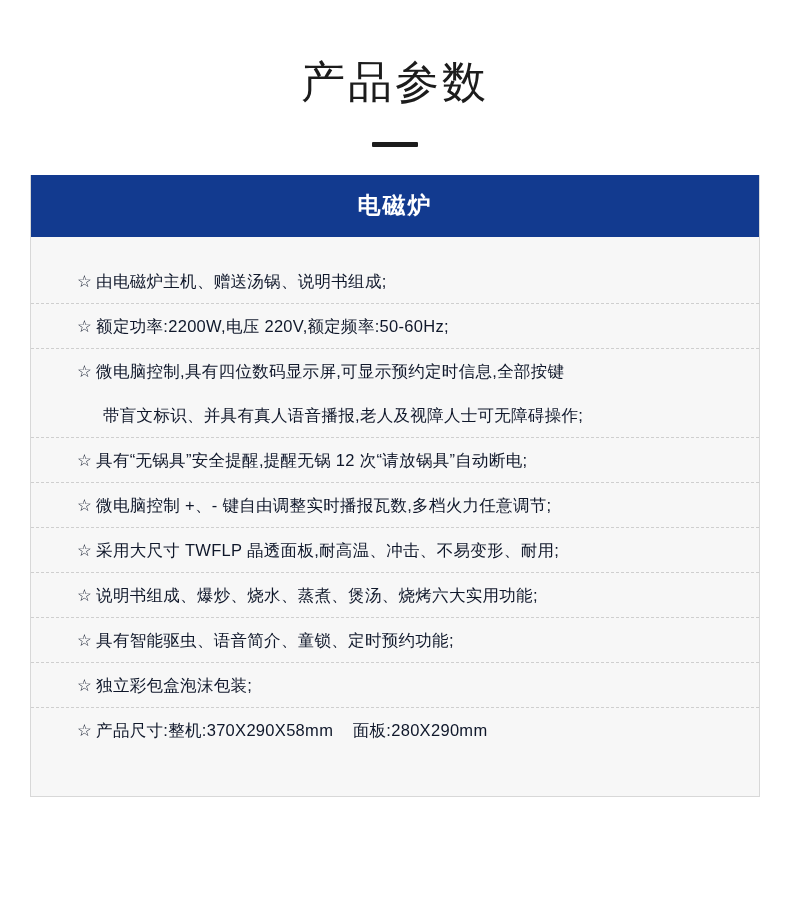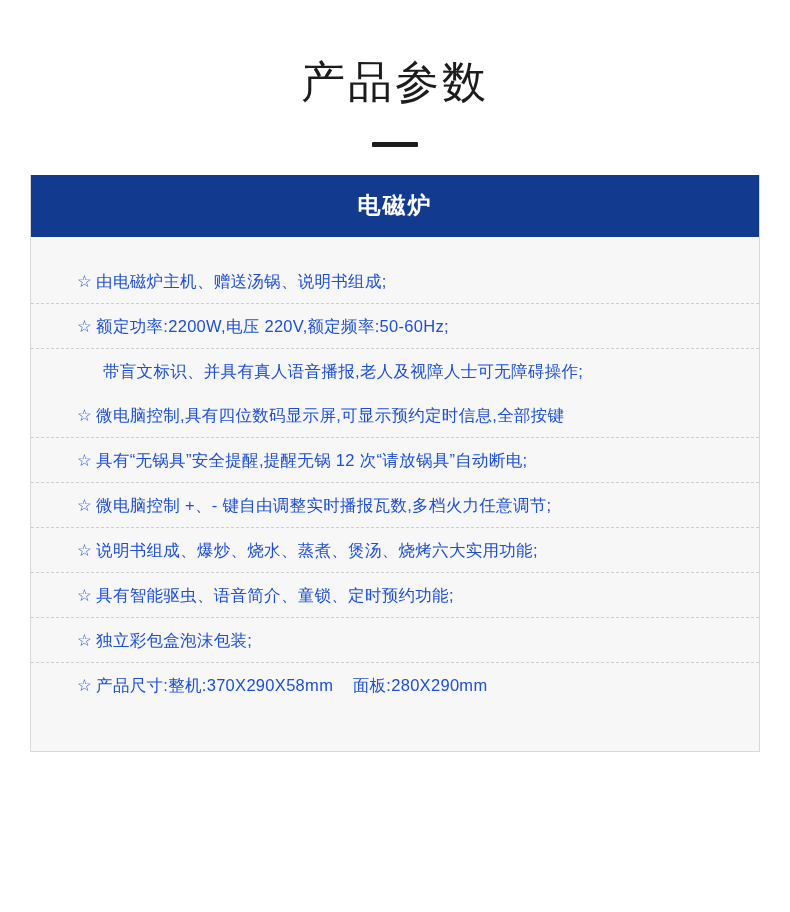--- a/index.html
+++ b/index.html
@@ -59,21 +59,21 @@
   .spec-row {
     padding: 0 34px 0 46px;
     border-bottom: 1px dashed #cfcfcf;
   }
   .spec-row:last-child {
     border-bottom: none;
   }
   .spec-line {
     font-size: 16.5px;
     line-height: 44px;
-    color: #1d4ed8;
+    color: #0f172a;
     white-space: pre-wrap;
     letter-spacing: 0.3px;
   }
   .spec-line.indent {
     padding-left: 26px;
   }
   .spec-line.center-indent {
     padding-left: 150px;
   }
   .star {
@@ -91,28 +91,31 @@
   <div class="panel">
     <div class="panel-header">电磁炉</div>
     <div class="panel-body">
         <div class="spec-row">
           <div class="spec-line"><span class="star">☆</span><span>由电磁炉主机、赠送汤锅、说明书组成;</span></div>
         </div>
         <div class="spec-row">
           <div class="spec-line"><span class="star">☆</span><span>额定功率:2200W,电压 220V,额定频率:50-60Hz;</span></div>
         </div>
         <div class="spec-row">
+          <div class="spec-line"><span class="star">☆</span><span>微电脑控制,具有四位数码显示屏,可显示预约定时信息,全部按键</span></div>
           <div class="spec-line indent"><span>带盲文标识、并具有真人语音播报,老人及视障人士可无障碍操作;</span></div>
-          <div class="spec-line"><span class="star">☆</span><span>微电脑控制,具有四位数码显示屏,可显示预约定时信息,全部按键</span></div>
         </div>
         <div class="spec-row">
           <div class="spec-line"><span class="star">☆</span><span>具有“无锅具”安全提醒,提醒无锅 12 次“请放锅具”自动断电;</span></div>
         </div>
         <div class="spec-row">
           <div class="spec-line"><span class="star">☆</span><span>微电脑控制 +、- 键自由调整实时播报瓦数,多档火力任意调节;</span></div>
+        </div>
+        <div class="spec-row">
+          <div class="spec-line"><span class="star">☆</span><span>采用大尺寸 TWFLP 晶透面板,耐高温、冲击、不易变形、耐用;</span></div>
         </div>
         <div class="spec-row">
           <div class="spec-line"><span class="star">☆</span><span>说明书组成、爆炒、烧水、蒸煮、煲汤、烧烤六大实用功能;</span></div>
         </div>
         <div class="spec-row">
           <div class="spec-line"><span class="star">☆</span><span>具有智能驱虫、语音简介、童锁、定时预约功能;</span></div>
         </div>
         <div class="spec-row">
           <div class="spec-line"><span class="star">☆</span><span>独立彩包盒泡沫包装;</span></div>
         </div>

